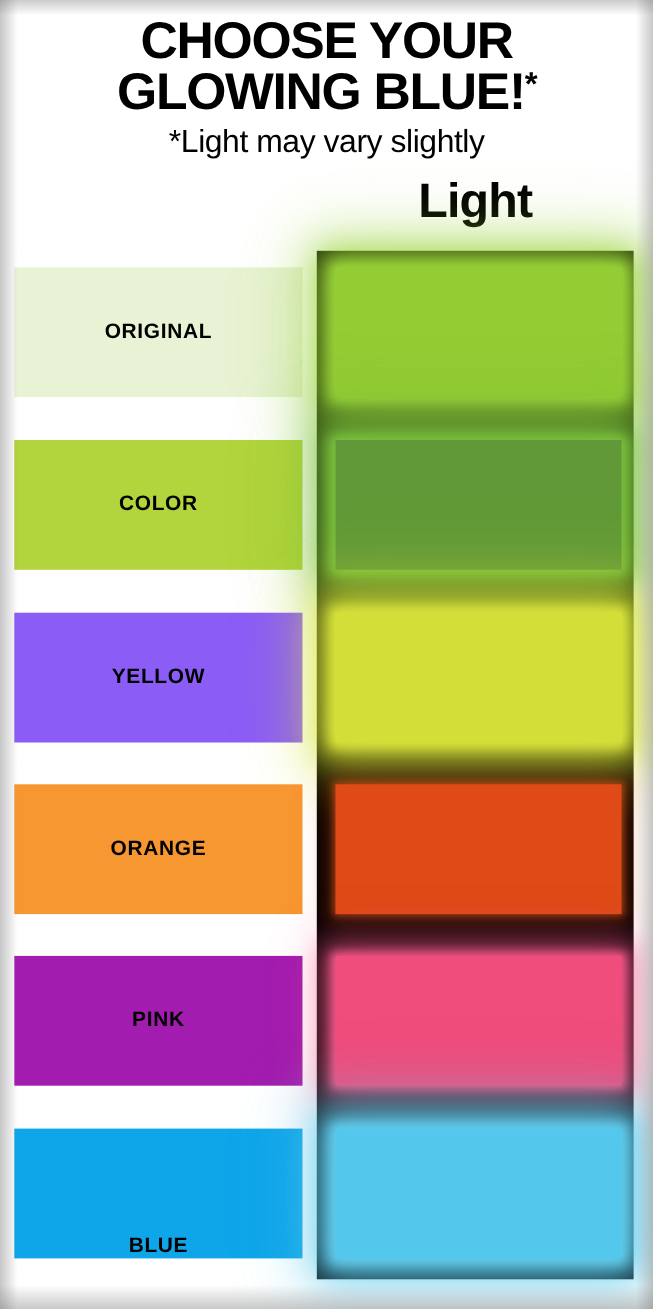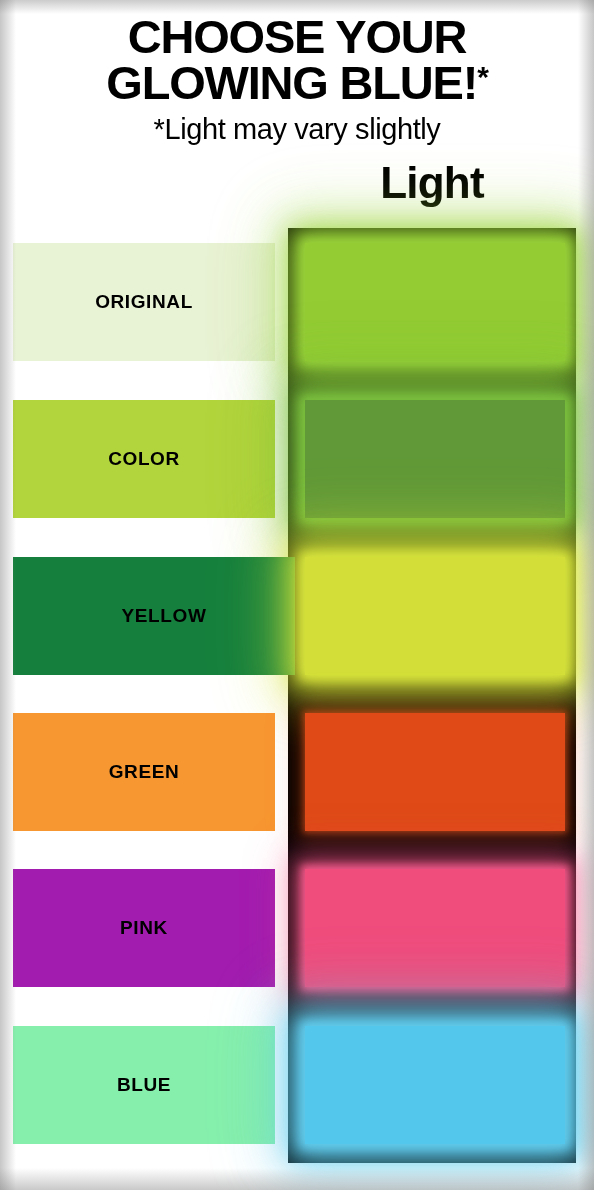--- a/index.html
+++ b/index.html
@@ -189,45 +189,45 @@
       </div>
       <div class="row" style="top: 400px;">
         <div class="swatch-light" style="background: rgb(178, 212, 60);">
           <span class="swatch-label">COLOR</span>
         </div>
         <div class="swatch-dark-wrap">
           <div class="swatch-dark" style="background: rgb(97, 153, 56); box-shadow: rgb(124, 194, 63) 0px 0px 10px 5px, rgba(124, 194, 63, 0.82) 0px 0px 26px 14px, rgba(124, 194, 63, 0.42) 0px 0px 46px 24px, rgba(124, 194, 63, 0.16) 0px 0px 70px 34px;"></div>
         </div>
       </div>
       <div class="row" style="top: 557px;">
-        <div class="swatch-light" style="background: #15803d; padding-left: 20px;">
+        <div class="swatch-light" style="background: #8b5cf6;">
           <span class="swatch-label">YELLOW</span>
         </div>
         <div class="swatch-dark-wrap">
           <div class="swatch-dark" style="background: rgb(211, 223, 56); box-shadow: rgb(216, 229, 60) 0px 0px 10px 5px, rgba(216, 229, 60, 0.82) 0px 0px 26px 14px, rgba(216, 229, 60, 0.42) 0px 0px 46px 24px, rgba(216, 229, 60, 0.16) 0px 0px 70px 34px;"></div>
         </div>
       </div>
       <div class="row" style="top: 713px;">
         <div class="swatch-light" style="background: rgb(247, 151, 49);">
-          <span class="swatch-label">GREEN</span>
+          <span class="swatch-label">ORANGE</span>
         </div>
         <div class="swatch-dark-wrap">
           <div class="swatch-dark" style="background: rgb(223, 74, 23); box-shadow: rgba(233, 86, 28, 0.55) 0px 0px 6px 2px, rgba(233, 86, 28, 0.26) 0px 0px 16px 7px, rgba(233, 86, 28, 0.1) 0px 0px 30px 13px;"></div>
         </div>
       </div>
       <div class="row" style="top: 869px;">
         <div class="swatch-light" style="background: #a21caf;">
           <span class="swatch-label">PINK</span>
         </div>
         <div class="swatch-dark-wrap">
           <div class="swatch-dark" style="background: rgb(240, 76, 124); box-shadow: rgba(244, 88, 139, 0.95) 0px 0px 8px 4px, rgba(244, 88, 139, 0.6) 0px 0px 22px 11px, rgba(244, 88, 139, 0.28) 0px 0px 40px 20px;"></div>
         </div>
       </div>
       <div class="row" style="top: 1026px;">
-        <div class="swatch-light" style="background: #86efac;">
+        <div class="swatch-light" style="background: #0ea5e9; align-items: flex-end;">
           <span class="swatch-label">BLUE</span>
         </div>
         <div class="swatch-dark-wrap">
           <div class="swatch-dark" style="background: rgb(83, 199, 236); box-shadow: rgb(98, 205, 238) 0px 0px 10px 5px, rgba(98, 205, 238, 0.82) 0px 0px 26px 14px, rgba(98, 205, 238, 0.42) 0px 0px 46px 24px, rgba(98, 205, 238, 0.16) 0px 0px 70px 34px;"></div>
         </div>
       </div>
     </div>
 
 </div>
 

